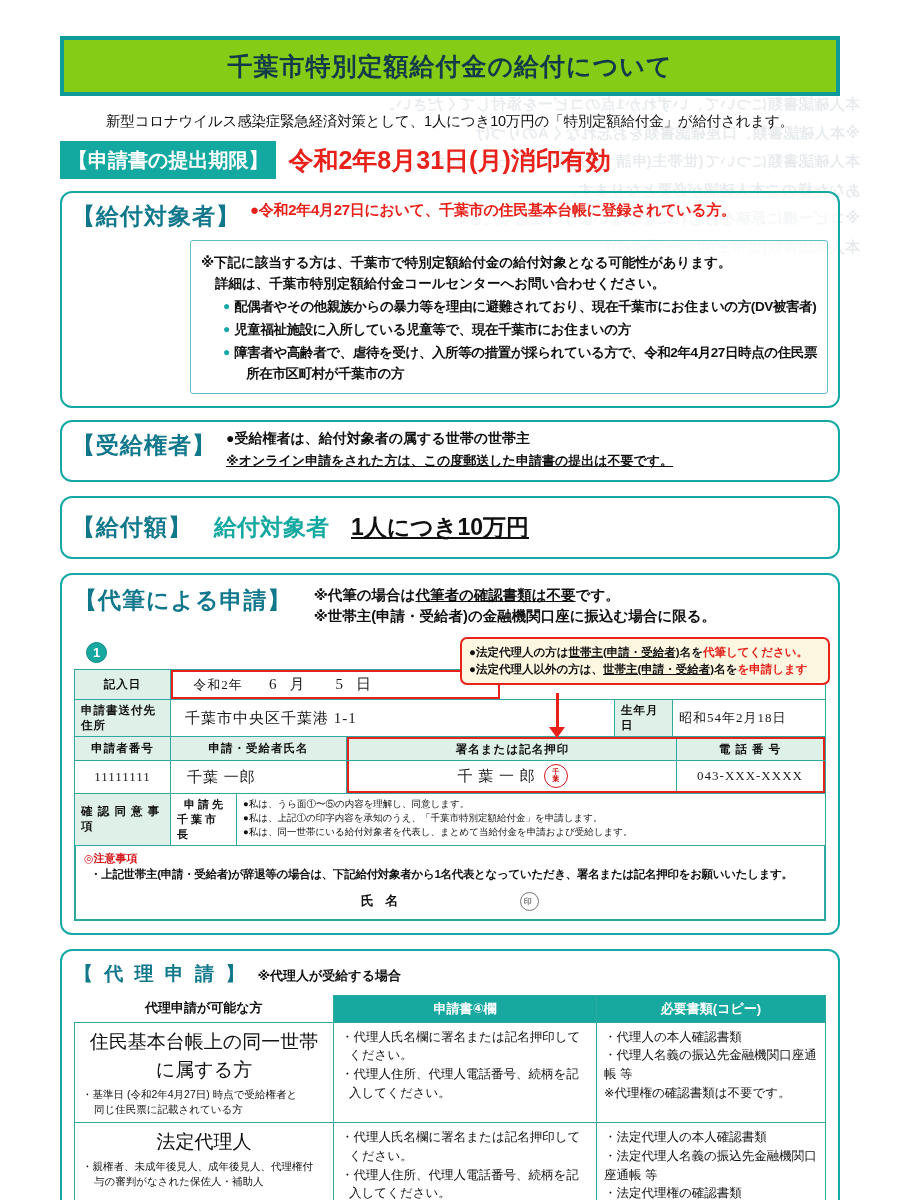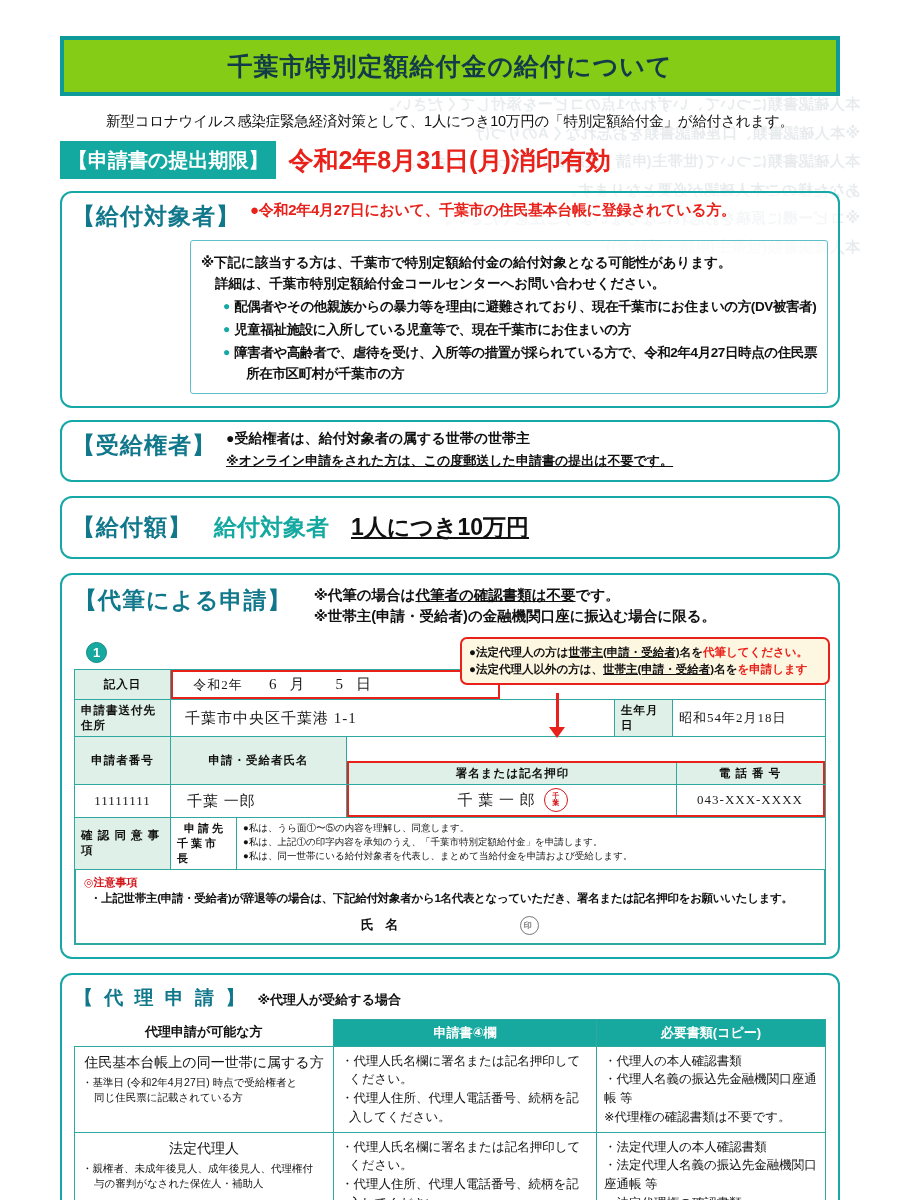--- a/index.html
+++ b/index.html
@@ -181,21 +181,21 @@
   .ptable th{
     font-size:13px;font-weight:bold;padding:4px 2px;border:1px solid #2fa8a0;
   }
   .ptable th.plainhd{background:#fff;color:#111;border-top:none;border-left:none;border-right:1px solid #2fa8a0;}
   .ptable th.tealhd{background:#17a89f;color:#fff;margin-top:12px;}
   .ptable td{
     border:1px solid #2fa8a0;padding:5px 7px;vertical-align:top;font-size:12.5px;line-height:1.5;
   }
   .ptable td.c1{width:244px;}
   .ptable td.c2{width:248px;}
-  .ptable .t1{font-size:14px;}
+  .ptable .t1{font-size:19px;}
   .ptable .sub{font-size:10.5px;line-height:1.45;margin-top:2px;}
   .ptable .sub .i{display:block;padding-left:12px;}
   .ptable .li{text-indent:-8px;padding-left:8px;}
   .ptable .ex{padding-left:34px;font-size:11.5px;}
 </style>
 </head>
 <body>
 
 <div class="bleed" aria-hidden="true">
   <div>本人確認書類について、いずれか1点のコピーを添付してください。</div>
@@ -314,21 +314,21 @@
       <div class="r">
         <div class="cell hd bdr" style="width:96px;">申請書送付先住所</div>
         <div class="cell bdr hand" style="flex:1;padding-left:14px;">千葉市中央区千葉港 1-1</div>
         <div class="cell hd bdr" style="width:58px;">生年月日</div>
         <div class="cell hand" style="width:152px;font-size:13px;">昭和54年2月18日</div>
       </div>
 
       <div class="r">
         <div class="cell hd bdr" style="width:96px;">申請者番号</div>
         <div class="cell hd bdr" style="width:176px;">申請・受給者氏名</div>
-        <div class="redbox-sign" style="flex:1;border-bottom:none;margin-top:24px;">
+        <div class="redbox-sign" style="flex:1;border-bottom:none;">
           <div class="cell hd bdr" style="flex:1;">署名または記名押印</div>
           <div class="cell hd" style="width:146px;">電 話 番 号</div>
         </div>
       </div>
 
       <div class="r">
         <div class="cell bdr hand" style="width:96px;justify-content:center;font-size:13px;">11111111</div>
         <div class="cell bdr hand" style="width:176px;padding-left:16px;">千葉  一郎</div>
         <div class="redbox-sign" style="flex:1;border-top:none;">
           <div class="cell bdr" style="flex:1;justify-content:center;">

